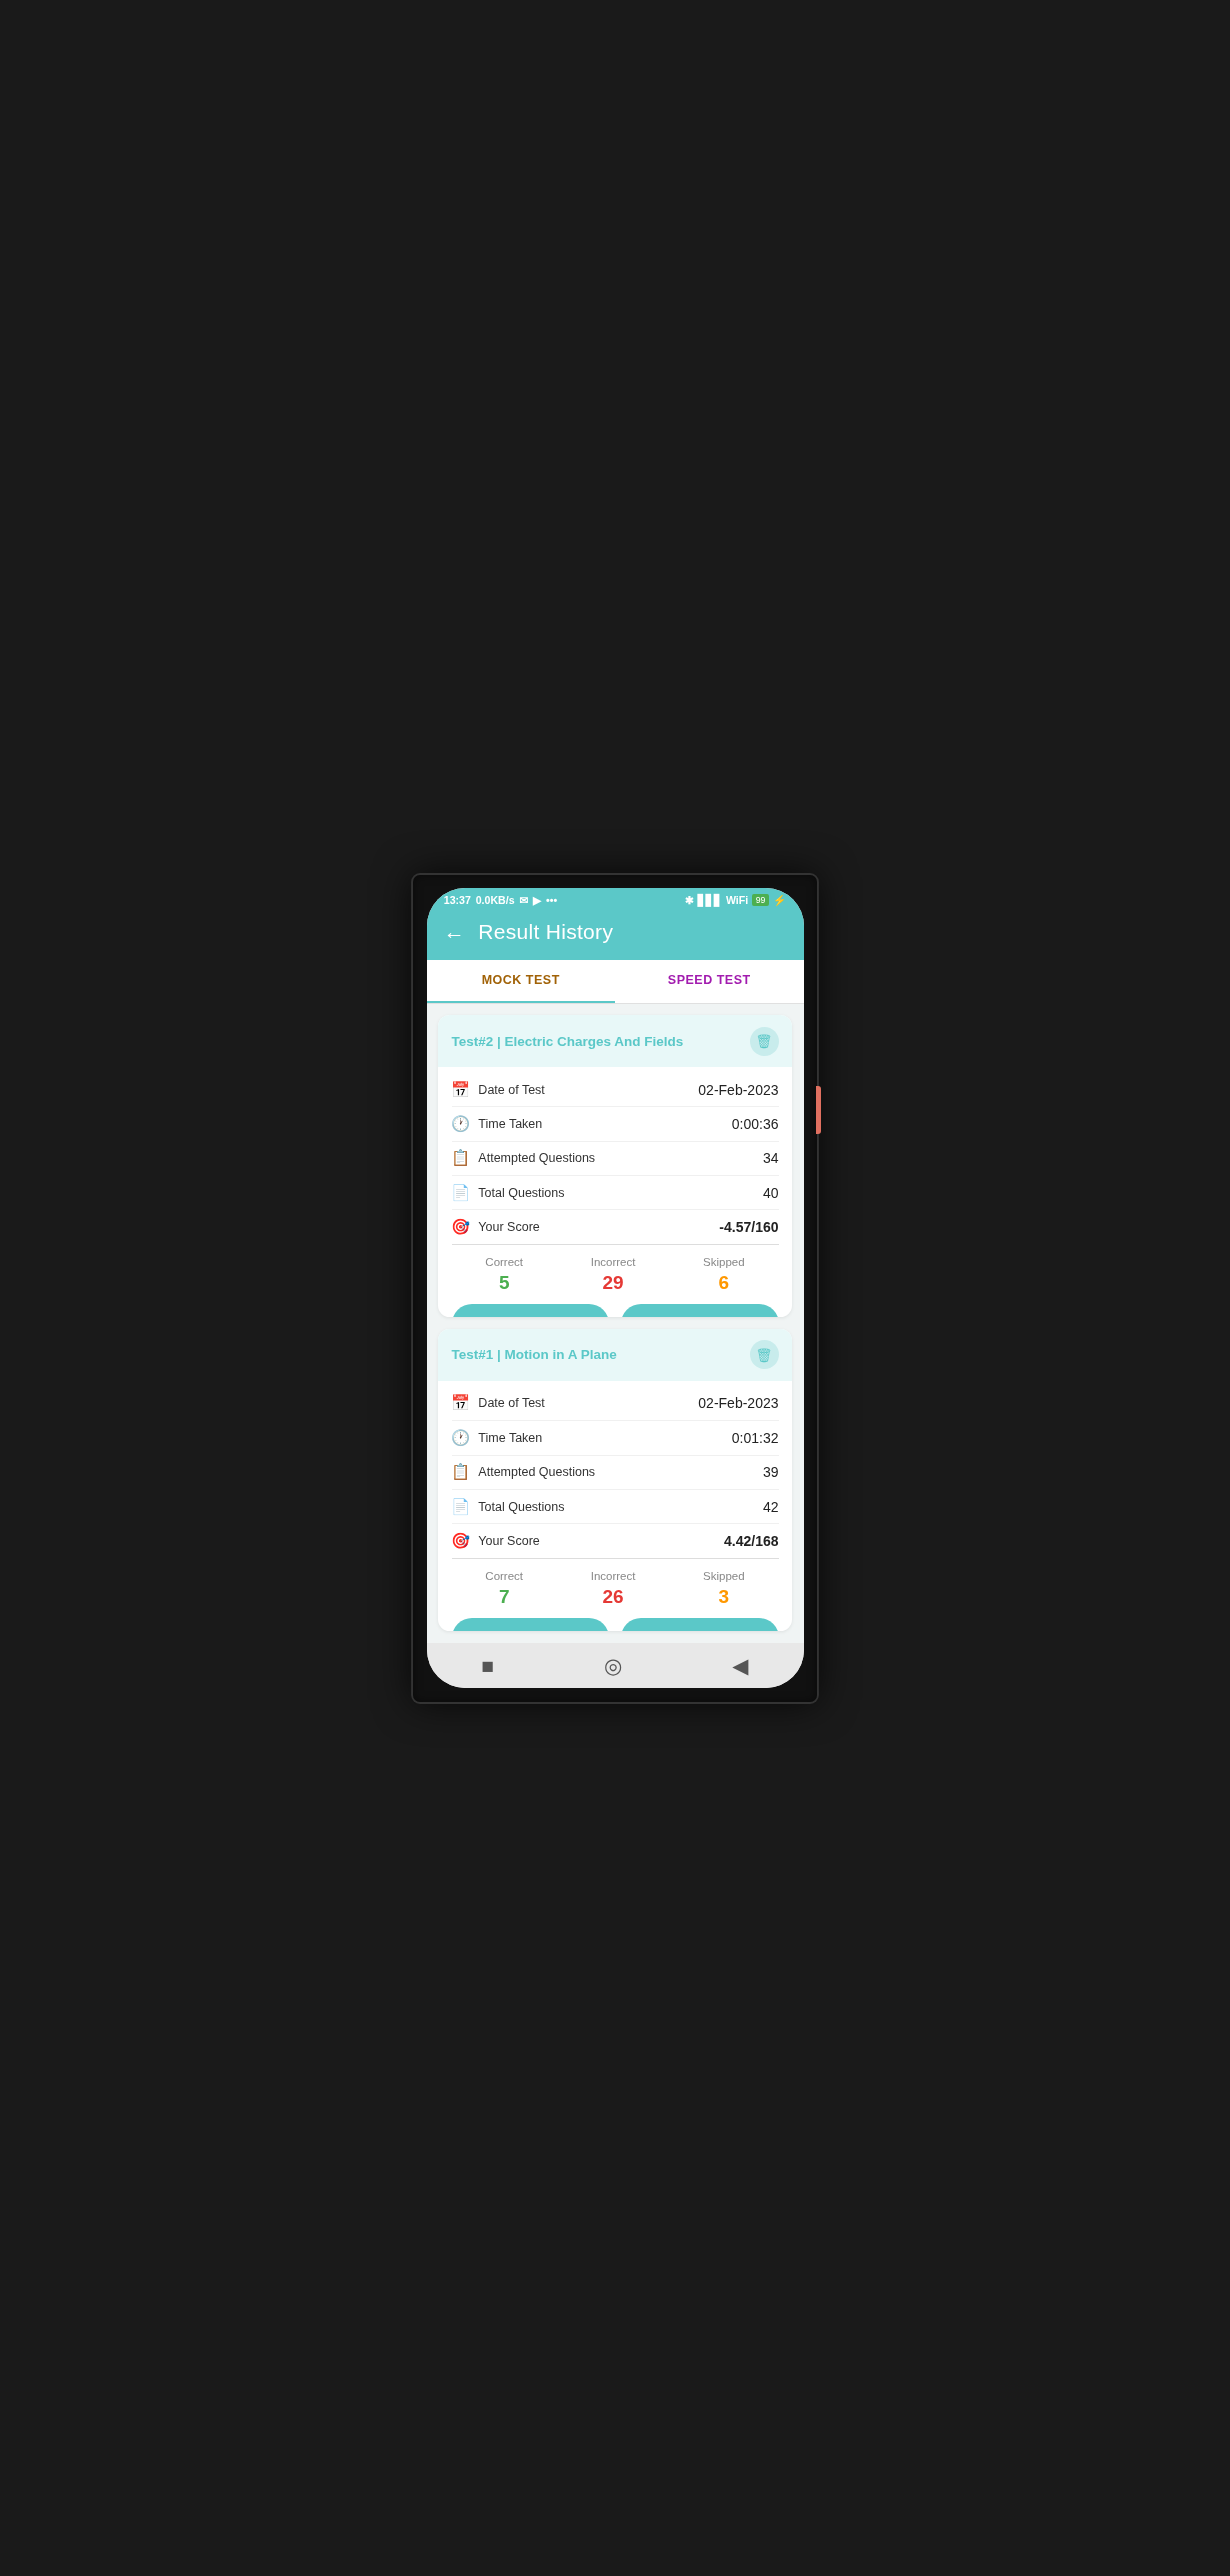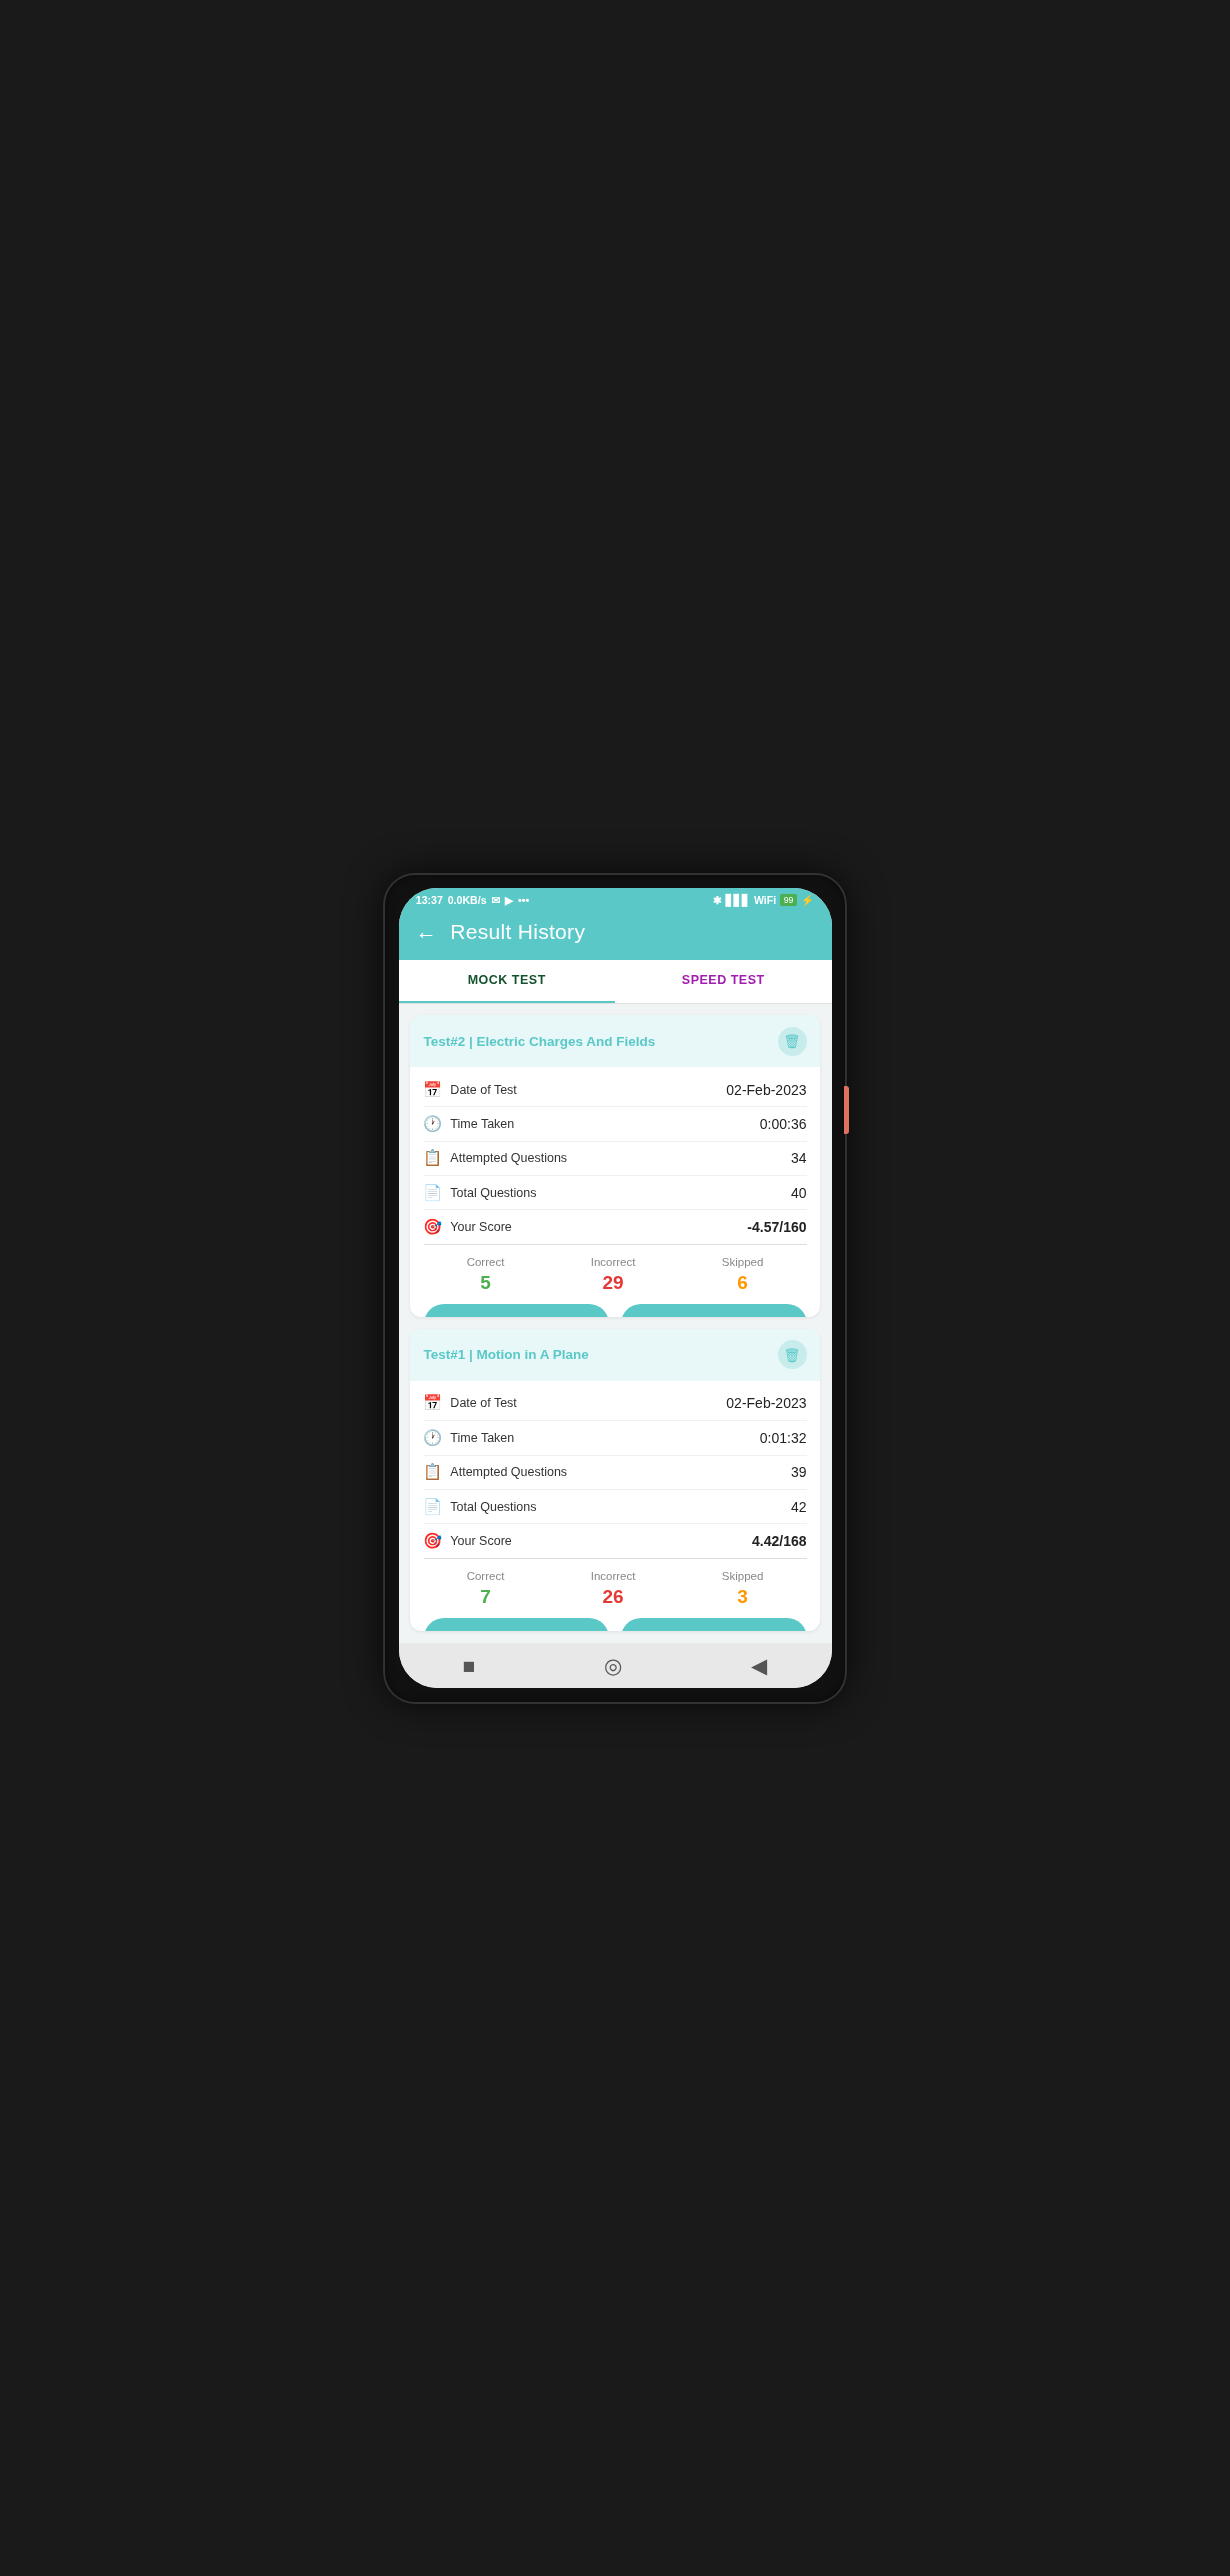--- a/index.html
+++ b/index.html
@@ -7,24 +7,24 @@
     body {
       background: #1a1a1a;
       display: flex;
       justify-content: center;
       align-items: center;
       min-height: 100vh;
       font-family: 'Segoe UI', Arial, sans-serif;
     }
 
     .phone-shell {
-      width: 460px;
+      width: 404px;
       height: 827px;
       background: #111;
-      border-radius: 30px;
+      border-radius: 7px;
       padding: 13.5px;
       box-shadow: 0 0 0 1.9px #333, 0 0 38px rgba(0,0,0,0.8), inset 0 0 9.6px rgba(0,0,0,0.5);
       position: relative;
     }
 
     .phone-screen {
       width: 100%;
       height: 100%;
       background: #f0f0f0;
       border-radius: 38px;
@@ -103,21 +103,21 @@
       flex: 1;
       text-align: center;
       padding: 13.5px 0;
       font-size: 12.5px;
       font-weight: 700;
       letter-spacing: 0.5px;
       cursor: pointer;
     }
 
     .tab-active {
-      color: #14532d;
+      color: #a16207;
       border-bottom: 2.4px solid #5bc8c8;
     }
 
     .tab-inactive {
       color: #a21caf;
       border-bottom: 2.4px solid transparent;
     }
 
     
     .content-area {

